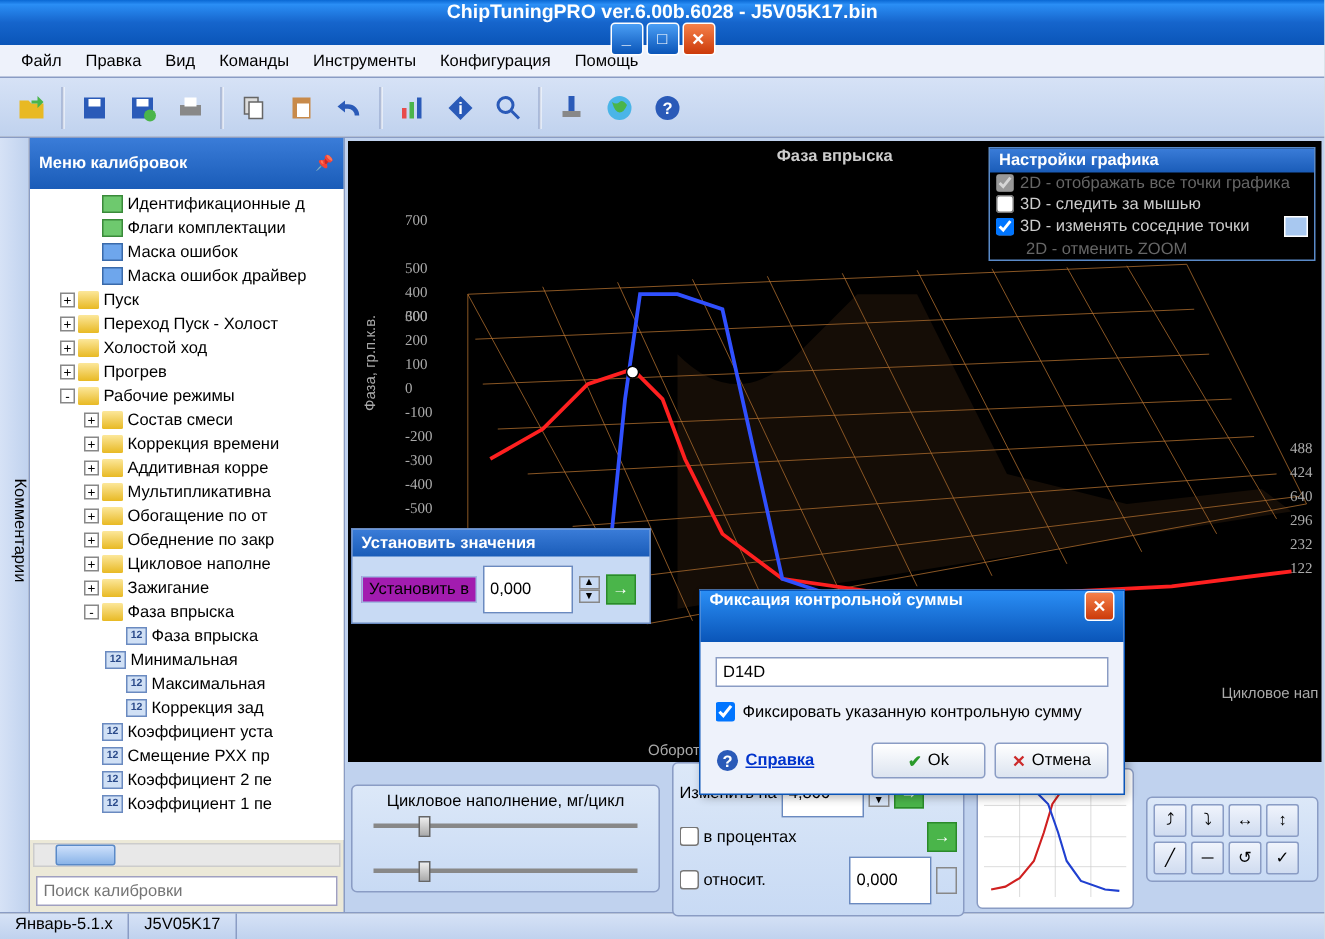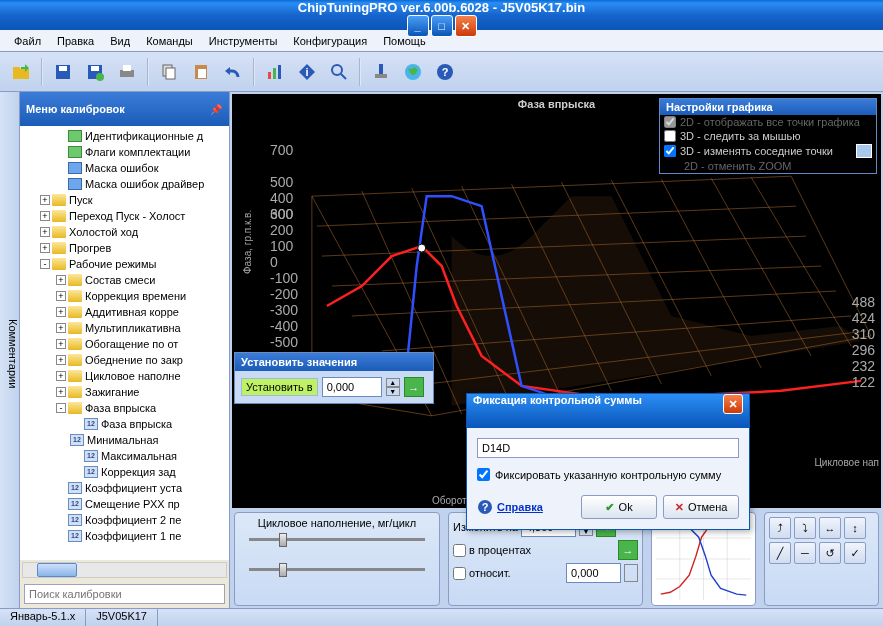--- a/index.html
+++ b/index.html
@@ -51,32 +51,32 @@
 .rightarea { flex: 1; display: flex; flex-direction: column; background: #c0d2ee; }
 .chart3d { flex: 1; background: #000; position: relative; margin: 2px; }
 .chart-title { position: absolute; top: 4px; left: 50%; transform: translateX(-50%); color: #ccc; font-weight: bold; }
 .chart-settings { position: absolute; top: 4px; right: 4px; width: 218px; background: #000; border: 1px solid #5a8ac8; }
 .chart-settings .hdr { background: linear-gradient(to bottom, #3a7cd8, #1a5cb8); color: #fff; padding: 2px 6px; font-weight: bold; }
 .chart-settings .opt { display: flex; align-items: center; color: #ccc; padding: 1px 4px; gap: 4px; }
 .chart-settings .opt.dim { color: #666; }
 .chart-settings input[type=checkbox] { width: 12px; height: 12px; }
 .grid-btn { width: 16px; height: 14px; background: #a8c8f0; border: 1px solid #fff; margin-left: auto; }
 .axis-label { position: absolute; color: #aaa; font-size: 10px; }
-.axis-tick { position: absolute; color: #aaa; font-size: 14px; }
+.axis-tick { position: absolute; color: #aaa; font-size: 10px; font-family: Liberation Serif, serif; }
 
 
 .setval { position: absolute; left: 234px; top: 352px; width: 200px; background: #c8daf4; border: 1px solid #6a8ac0; }
 .setval .hdr { background: linear-gradient(to bottom, #3a7cd8, #1a5cb8); color: #fff; padding: 3px 6px; font-weight: bold; }
 .setval .body { padding: 6px; display: flex; align-items: center; gap: 4px; }
-.setval .body span { background: #bef264; border: 1px solid #a0b8e0; padding: 2px 4px; }
-.numfield { width: 60px; height: 20px; border: 1px solid #6a8ac0; padding: 0 4px; }
+.setval .body span { background: #a21caf; border: 1px solid #a0b8e0; padding: 2px 4px; }
+.numfield { width: 60px; height: 32px; border: 1px solid #6a8ac0; padding: 0 4px; }
 .gobtn { width: 20px; height: 20px; background: #4ab54a; border: 1px solid #2a8a2a; color: #fff; display: flex; align-items: center; justify-content: center; }
 
 
-.bottom-controls { height: 98px; display: flex; gap: 8px; padding: 2px 4px; }
+.bottom-controls { height: 98px; display: flex; gap: 8px; padding: 2px 4px; align-items: center; }
 .ctrl-panel { background: linear-gradient(to bottom, #dce8f8, #c8daf4); border: 1px solid #8a9cc4; border-radius: 4px; padding: 4px; }
 .slider-panel { flex: 1; display: flex; flex-direction: column; align-items: center; }
 .slider-label { text-align: center; }
 .slider-track { width: 90%; height: 20px; position: relative; }
 .slider-track .track { position: absolute; top: 9px; left: 0; right: 0; height: 3px; background: #888; }
 .slider-track .thumb { position: absolute; top: 4px; left: 30px; width: 8px; height: 14px; background: linear-gradient(to bottom, #eee, #aaa); border: 1px solid #666; }
 .chg-panel { width: 195px; }
 .chg-row { display: flex; align-items: center; gap: 3px; margin-bottom: 3px; }
 .chg-row .numfield { width: 55px; }
 .mini-chart { width: 105px; background: #fff; border: 1px solid #8a9cc4; position: relative; }
@@ -424,21 +424,21 @@
           <div class="axis-tick" style="left: 38px; top: 208px;">-300</div>
           <div class="axis-tick" style="left: 38px; top: 224px;">-400</div>
           <div class="axis-tick" style="left: 38px; top: 240px;">-500</div>
         </div>
       <div class="axis-label" style="left:10px;top:180px;transform:rotate(-90deg);transform-origin:left top">Фаза, гр.п.к.в.</div>
       <div class="axis-label" style="left:200px;bottom:2px">Оборот</div>
       <div class="axis-label" style="right:2px;bottom:40px">Цикловое нап</div>
       <div id="zticks">
           <div class="axis-tick" style="right: 6px; top: 200px;">488</div>
           <div class="axis-tick" style="right: 6px; top: 216px;">424</div>
-          <div class="axis-tick" style="right: 6px; top: 232px;">310</div>
+          <div class="axis-tick" style="right: 6px; top: 232px;">640</div>
           <div class="axis-tick" style="right: 6px; top: 248px;">296</div>
           <div class="axis-tick" style="right: 6px; top: 264px;">232</div>
           <div class="axis-tick" style="right: 6px; top: 280px;">122</div>
         </div>
     </div>
 
     <div class="bottom-controls">
       <div class="ctrl-panel slider-panel" style="flex:1.4">
         <div class="slider-label">Цикловое наполнение, мг/цикл</div>
         <div class="slider-track">

